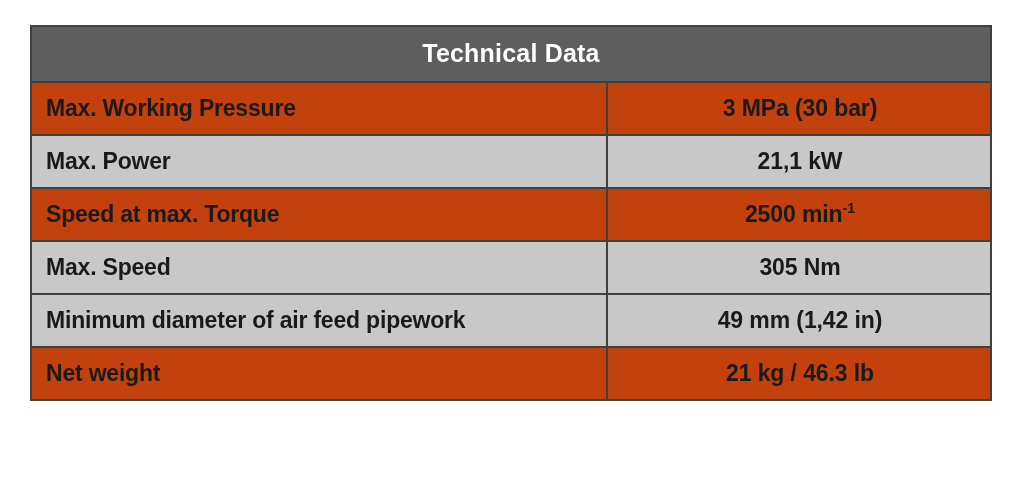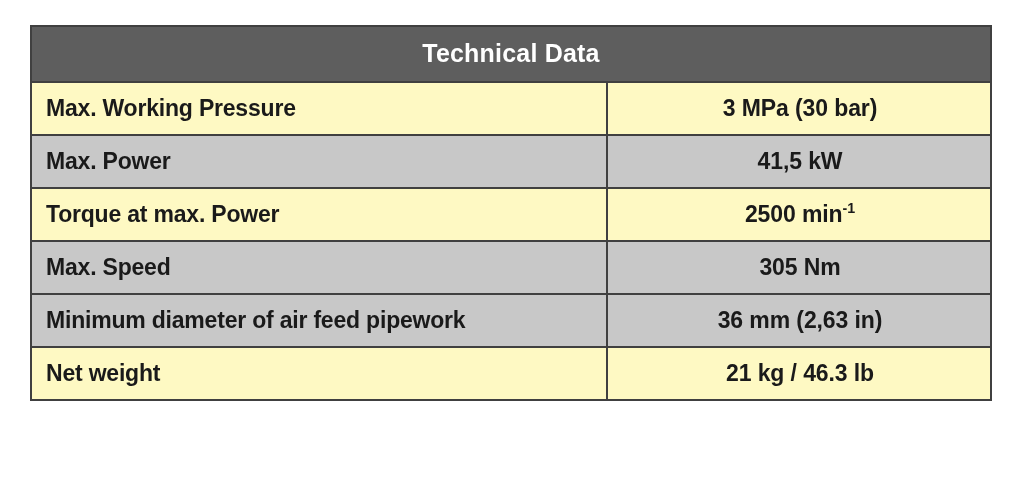--- a/index.html
+++ b/index.html
@@ -52,21 +52,21 @@
     padding: 10px 12px 11px 14px;
     height: 30px;
     vertical-align: middle;
     white-space: nowrap;
     overflow: hidden;
   }
   tr.shaded td {
     background: #c8c8c8;
   }
   tr.plain td {
-    background: #fef9c3;
+    background: #c2410c;
   }
   td.label {
     letter-spacing: -0.2px;
   }
   td.value {
     letter-spacing: -0.1px;
     text-align: center;
   }
   sup {
     font-size: 0.62em;
@@ -90,33 +90,33 @@
           <th class="header" colspan="2">Technical Data</th>
         </tr>
       </thead>
       <tbody>
         <tr class="plain">
           <td class="label">Max. Working Pressure</td>
           <td class="value">3 MPa (30 bar)</td>
         </tr>
         <tr class="shaded">
           <td class="label">Max. Power</td>
-          <td class="value">41,5 kW</td>
+          <td class="value">21,1 kW</td>
         </tr>
         <tr class="plain">
-          <td class="label">Torque at max. Power</td>
+          <td class="label">Speed at max. Torque</td>
           <td class="value"><span>2500 min</span><sup>-1</sup></td>
         </tr>
         <tr class="shaded">
           <td class="label">Max. Speed</td>
           <td class="value">305 Nm</td>
         </tr>
         <tr class="shaded">
           <td class="label">Minimum diameter of air feed pipework</td>
-          <td class="value">36 mm (2,63 in)</td>
+          <td class="value">49 mm (1,42 in)</td>
         </tr>
         <tr class="plain">
           <td class="label">Net weight</td>
           <td class="value">21 kg / 46.3 lb</td>
         </tr>
       </tbody>
     </table>
   </div>
 </div>
 

